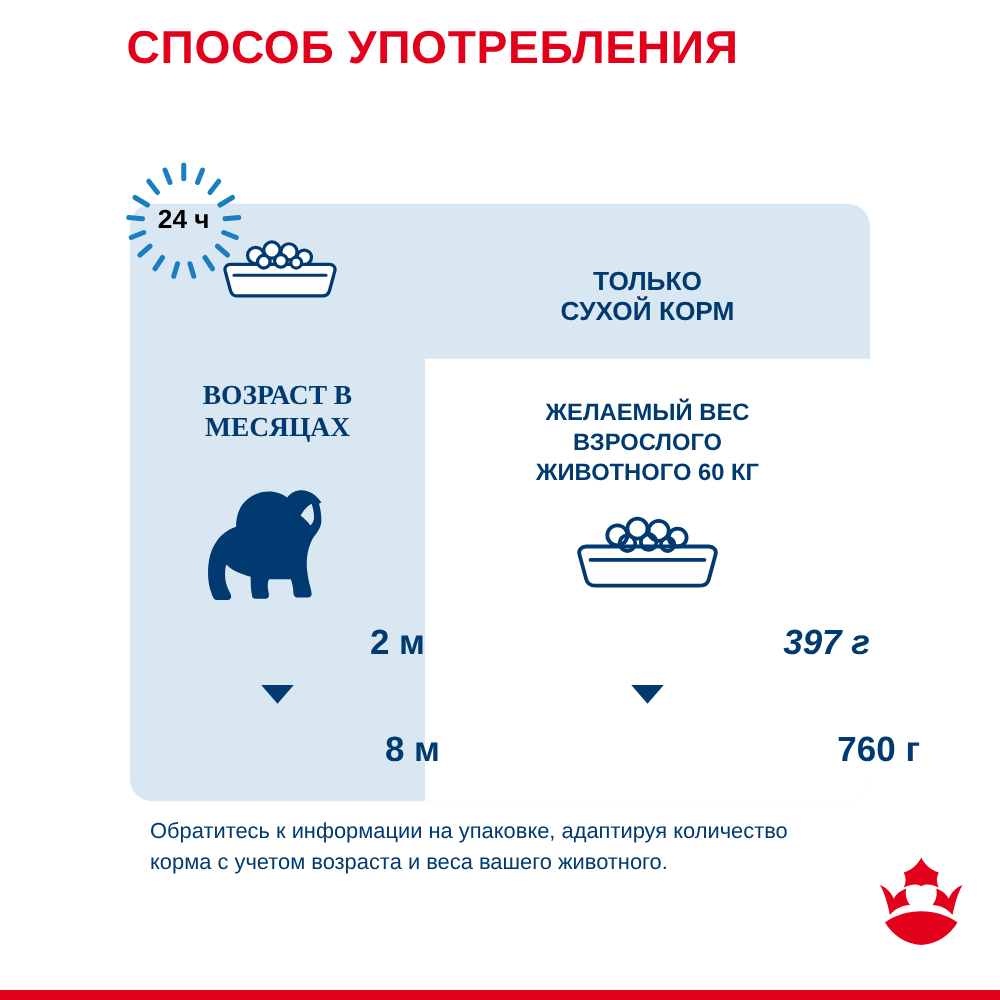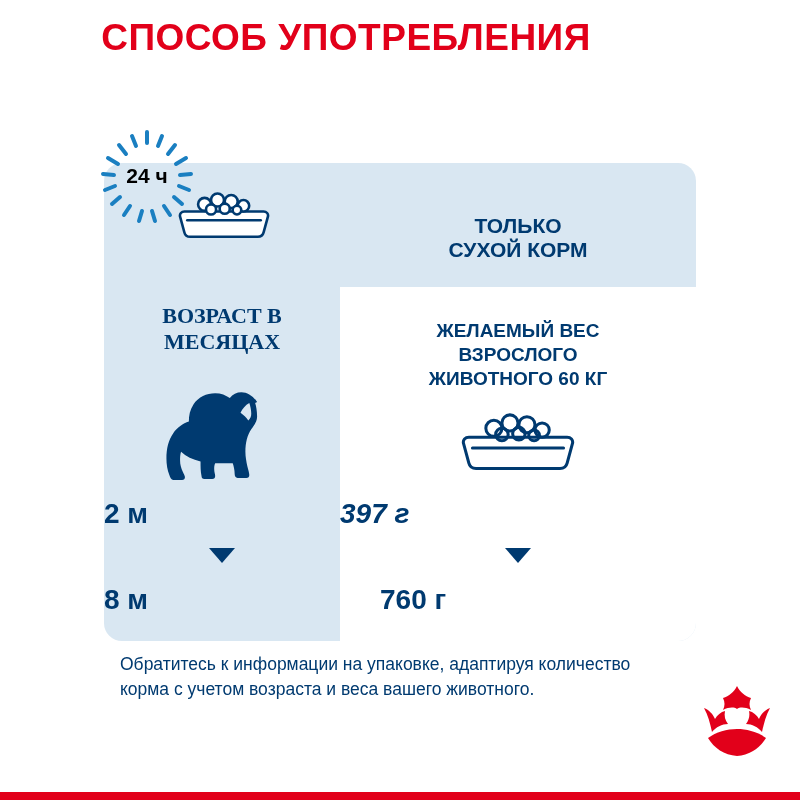--- a/index.html
+++ b/index.html
@@ -120,27 +120,27 @@
     width: 356px;
     height: 76px;
     display: flex;
     align-items: center;
     justify-content: center;
   }
 
   
   .val {
     position: absolute;
-    text-align: left;
+    text-align: right;
     color: #003a70;
     font-weight: bold;
     font-size: 28px;
   }
   .age-v1 { left: 0; top: 335px; width: 236px; }
-  .age-v2 { left: 0; top: 421px; width: 236px; }
+  .age-v2 { left: 0; top: 421px; width: 236px; padding-left: 12px; }
   .dry-v1 { left: 236px; top: 335px; width: 356px; font-style: italic; }
   .dry-v2 { left: 236px; top: 421px; width: 356px; padding-left: 40px; }
 
   .arrow {
     position: absolute;
     width: 0;
     height: 0;
     border-left: 13px solid transparent;
     border-right: 13px solid transparent;
     border-top: 15px solid #003a70;

